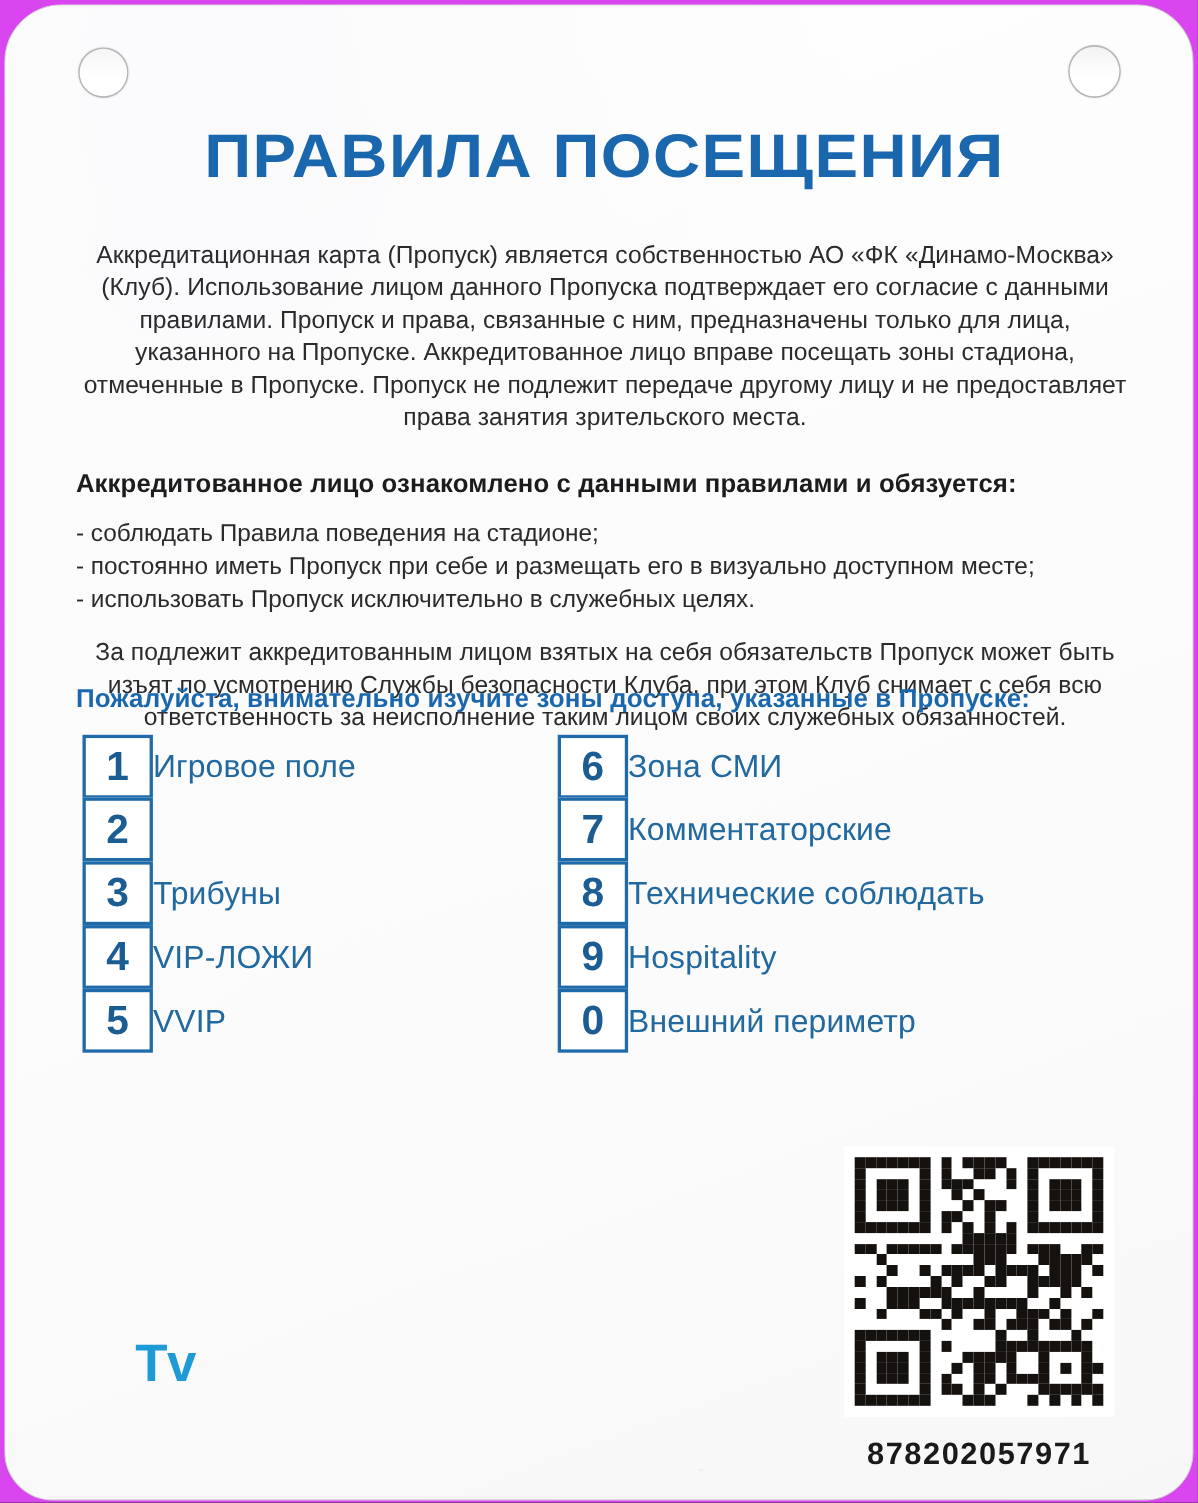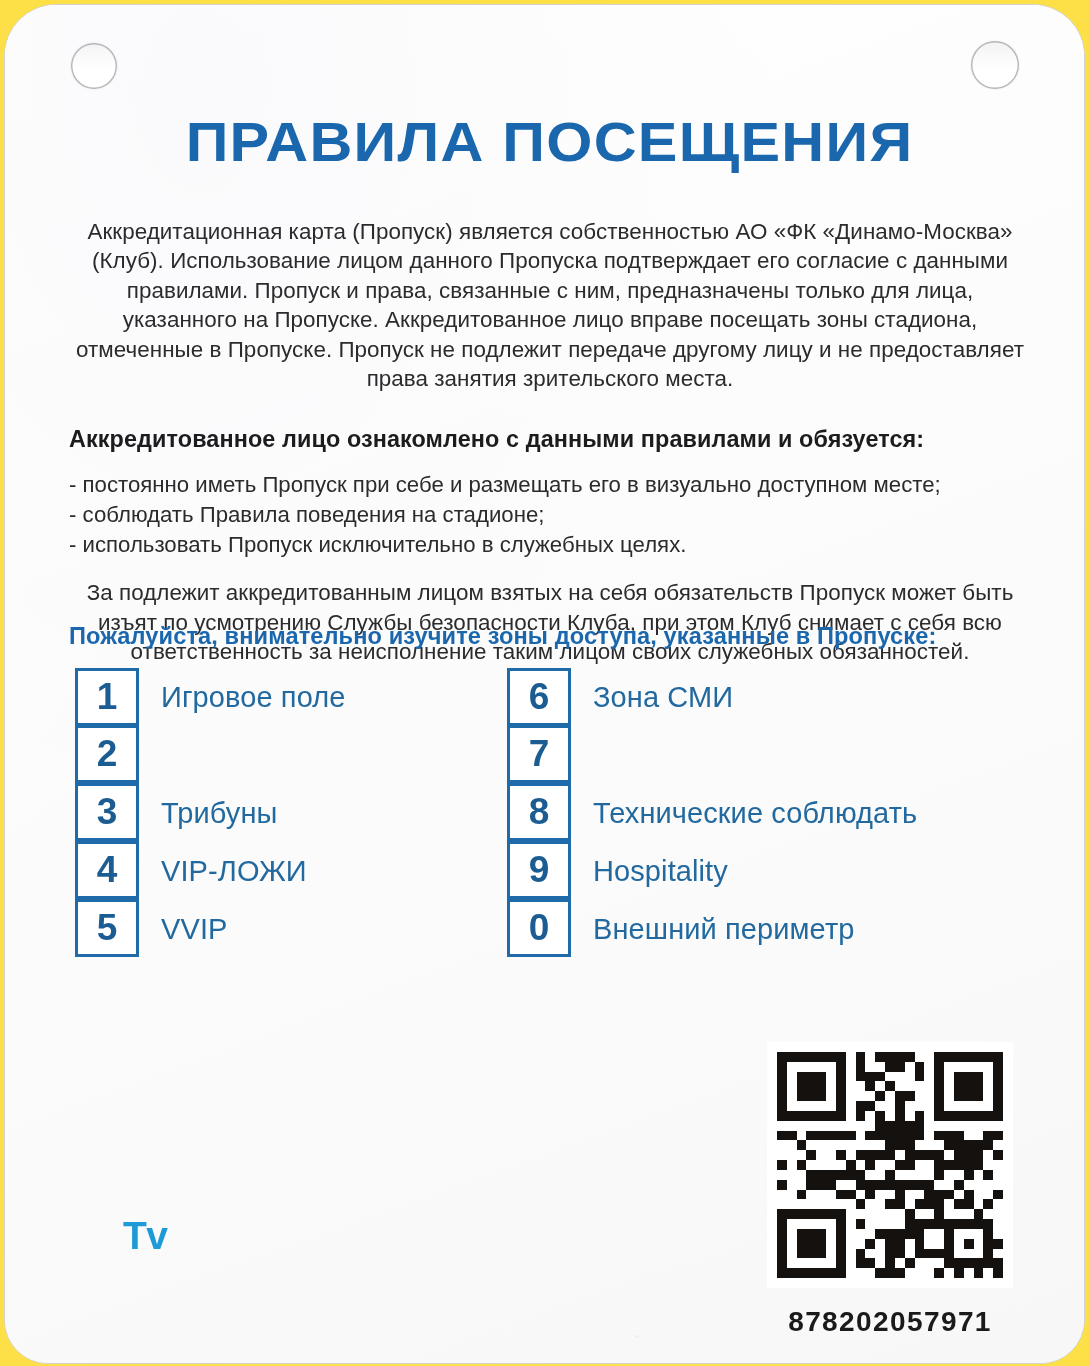--- a/index.html
+++ b/index.html
@@ -15,21 +15,21 @@
     font-family: "Liberation Sans", sans-serif;
   }
 
   
   #card-root {
     position: absolute;
     left: 0px;
     top: 0px;
     width: 1089px;
     height: 1366px;
-    background: #fde047;
+    background: #d946ef;
     box-sizing: border-box;
   }
   .card-surface {
     position: absolute;
     left: 4px;
     top: 4px;
     width: 1081px;
     height: 1360px;
     background: #fdfdfd;
     border: 1px solid #d2d2d2;
@@ -168,37 +168,36 @@
     justify-content: center;
     font-family: "Liberation Sans", sans-serif;
     font-size: 37px;
     font-weight: bold;
     color: #1b5c92;
     background: #ffffff;
     margin-top: -3px;
   }
   .zone-row:first-child .zone-num { margin-top: 0; }
   .zone-label {
-    padding-left: 22px;
     font-family: "Liberation Sans", sans-serif;
     font-size: 29px;
     color: #22699f;
     letter-spacing: 0.1px;
     white-space: nowrap;
   }
   .col-right .zone-row { margin-left: 0px; }
   #zones .col-right { margin-left: -8px; }
 
   
   #brand-logo {
     position: absolute;
     left: 118px;
     top: 1211px;
     font-family: "Liberation Sans", sans-serif;
-    font-size: 39px;
+    font-size: 48px;
     font-weight: bold;
     color: #1e9ad6;
     letter-spacing: -0.5px;
     line-height: 1;
   }
 
   
   #qr-block {
     position: absolute;
     left: 762px;
@@ -247,22 +246,22 @@
     <div class="speck" style="left:300px; top:640px; width:3px; height:3px;"></div>
     <div class="speck" style="left:630px; top:1330px; width:4px; height:3px;"></div>
 
     <div id="page-title">ПРАВИЛА ПОСЕЩЕНИЯ</div>
 
     <div class="content">
       <p class="para">Аккредитационная карта (Пропуск) является собственностью АО «ФК «Динамо-Москва» (Клуб). Использование лицом данного Пропуска подтверждает его согласие с данными правилами. Пропуск и права, связанные с ним, предназначены только для лица, указанного на Пропуске. Аккредитованное лицо вправе посещать зоны стадиона, отмеченные в Пропуске. Пропуск не подлежит передаче другому лицу и не предоставляет права занятия зрительского места.</p>
       <div class="para-gap"></div>
       <div class="pledge-heading">Аккредитованное лицо ознакомлено с данными правилами и обязуется:</div>
       <ul class="bullets">
+        <li>- соблюдать Правила поведения на стадионе;</li>
         <li>- постоянно иметь Пропуск при себе и размещать его в визуально доступном месте;</li>
-        <li>- соблюдать Правила поведения на стадионе;</li>
         <li>- использовать Пропуск исключительно в служебных целях.</li>
       </ul>
       <div class="para-gap"></div>
       <p class="para">За подлежит аккредитованным лицом взятых на себя обязательств Пропуск может быть изъят по усмотрению Службы безопасности Клуба, при этом Клуб снимает с себя всю ответственность за неисполнение таким лицом своих служебных обязанностей.</p>
     </div>
 
     <div id="access-heading">Пожалуйста, внимательно изучите зоны доступа, указанные в Пропуске:</div>
 
     <div id="zones">
       <div class="zone-col col-left">
@@ -287,20 +286,21 @@
         </div>
       </div>
 
       <div class="zone-col col-right">
         <div class="zone-row">
           <div class="zone-num">6</div>
           <div class="zone-label">Зона СМИ</div>
         </div>
         <div class="zone-row">
           <div class="zone-num">7</div>
+          <div class="zone-label">Комментаторские</div>
         </div>
         <div class="zone-row">
           <div class="zone-num">8</div>
           <div class="zone-label">Технические соблюдать</div>
         </div>
         <div class="zone-row">
           <div class="zone-num">9</div>
           <div class="zone-label">Hospitality</div>
         </div>
         <div class="zone-row">

